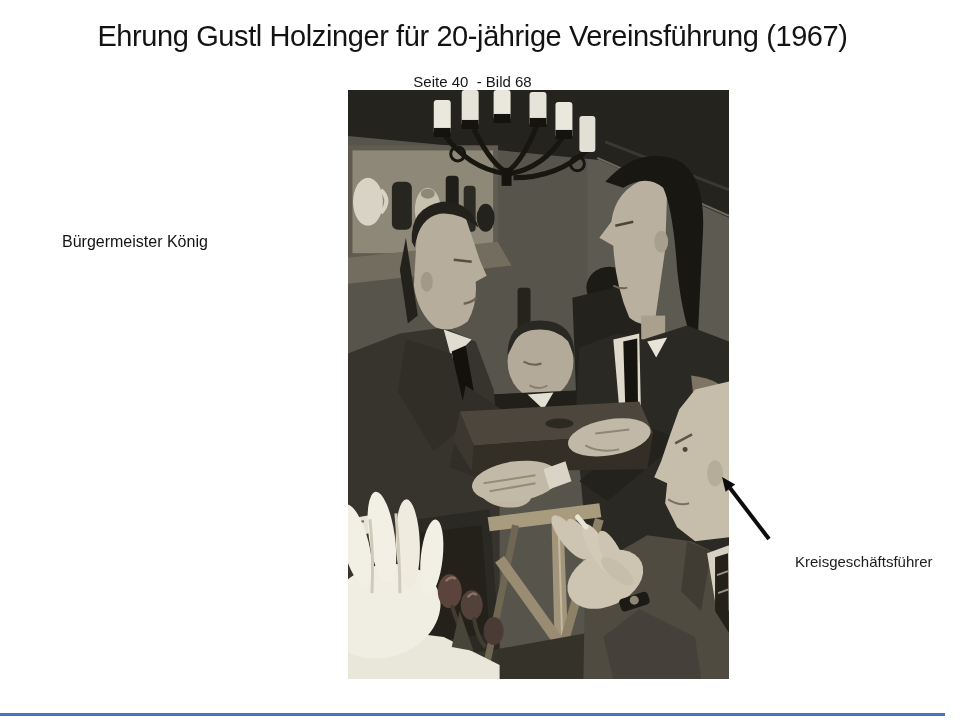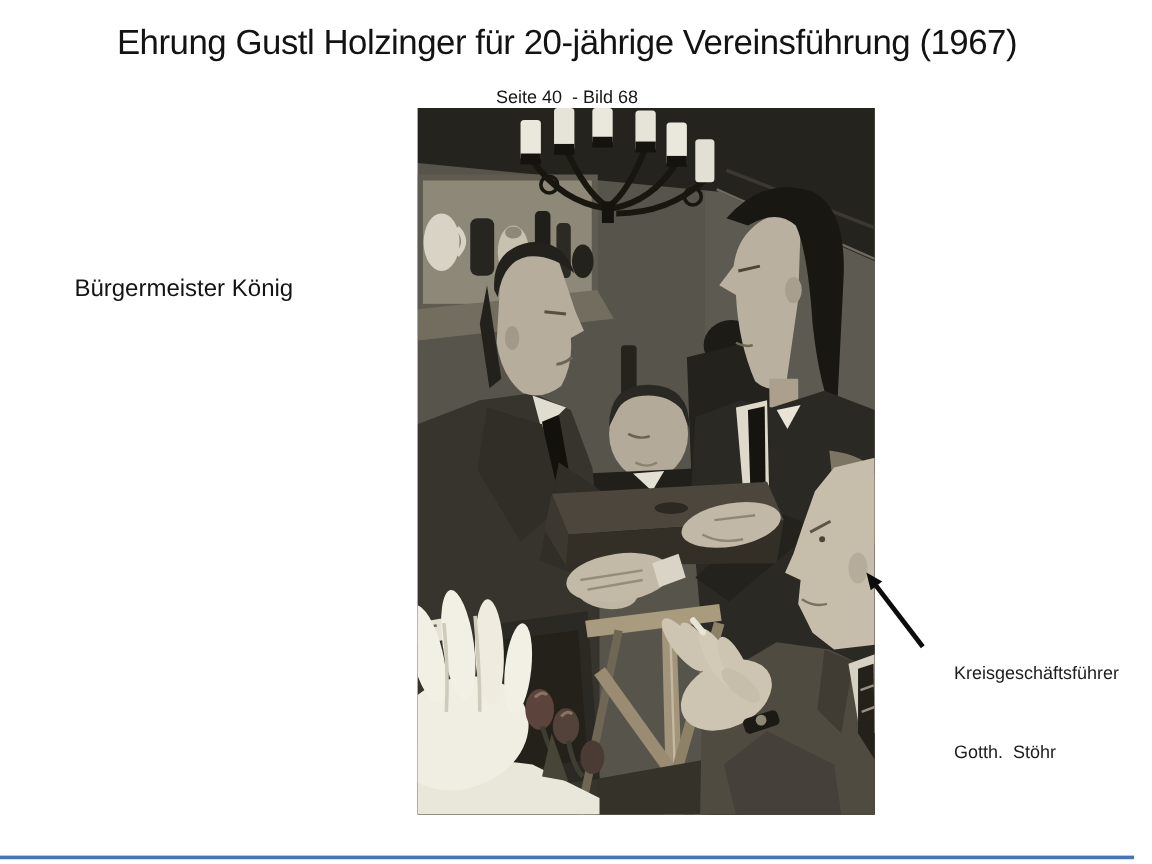--- a/index.html
+++ b/index.html
@@ -11,21 +11,21 @@
     position:absolute; top:20px; left:0; width:100%;
     text-align:center; font-size:29px; font-weight:400;
     letter-spacing:-0.4px; color:#131313; white-space:nowrap;
   }
   .subtitle {
     position:absolute; top:60px; left:0; width:100%;
     text-align:center; font-size:15px; color:#161616; white-space:pre-wrap;margin-top:13px;
   }
   .caption-left {
     position:absolute; left:62px; top:227px;
-    font-size:20px; line-height:29px; color:#141414;
+    font-size:16px; line-height:29px; color:#141414;
   }
   .photo-frame {
     position:absolute; left:348px; top:90px; width:381px; height:589px;
     background:#57544c; overflow:hidden;
   }
   .photo-frame svg { display:block; width:100%; height:100%; }
   .annotation {
     position:absolute; left:776px; top:507px;
     font-size:15px; line-height:22px; color:#1c1c1c; white-space:pre-wrap;margin-left:19px;
   }
@@ -212,18 +212,17 @@
     </svg>
   </div>
 
   <svg class="arrow-svg" viewBox="0 0 90 95">
     <line x1="69" y1="84" x2="30" y2="33" stroke="#0c0c0c" stroke-width="4"></line>
     <polygon points="22,22 35.2,29.6 25.6,36.8" fill="#0c0c0c"></polygon>
   </svg>
 
   <div class="annotation">
     <div>Kreisgeschäftsführer</div>
-    <div>Gotth.  Stöhr</div>
   </div>
 
   <div class="accent-line" style="background: rgb(68, 114, 196);"></div>
 
 </div>
 
 </body></html>

